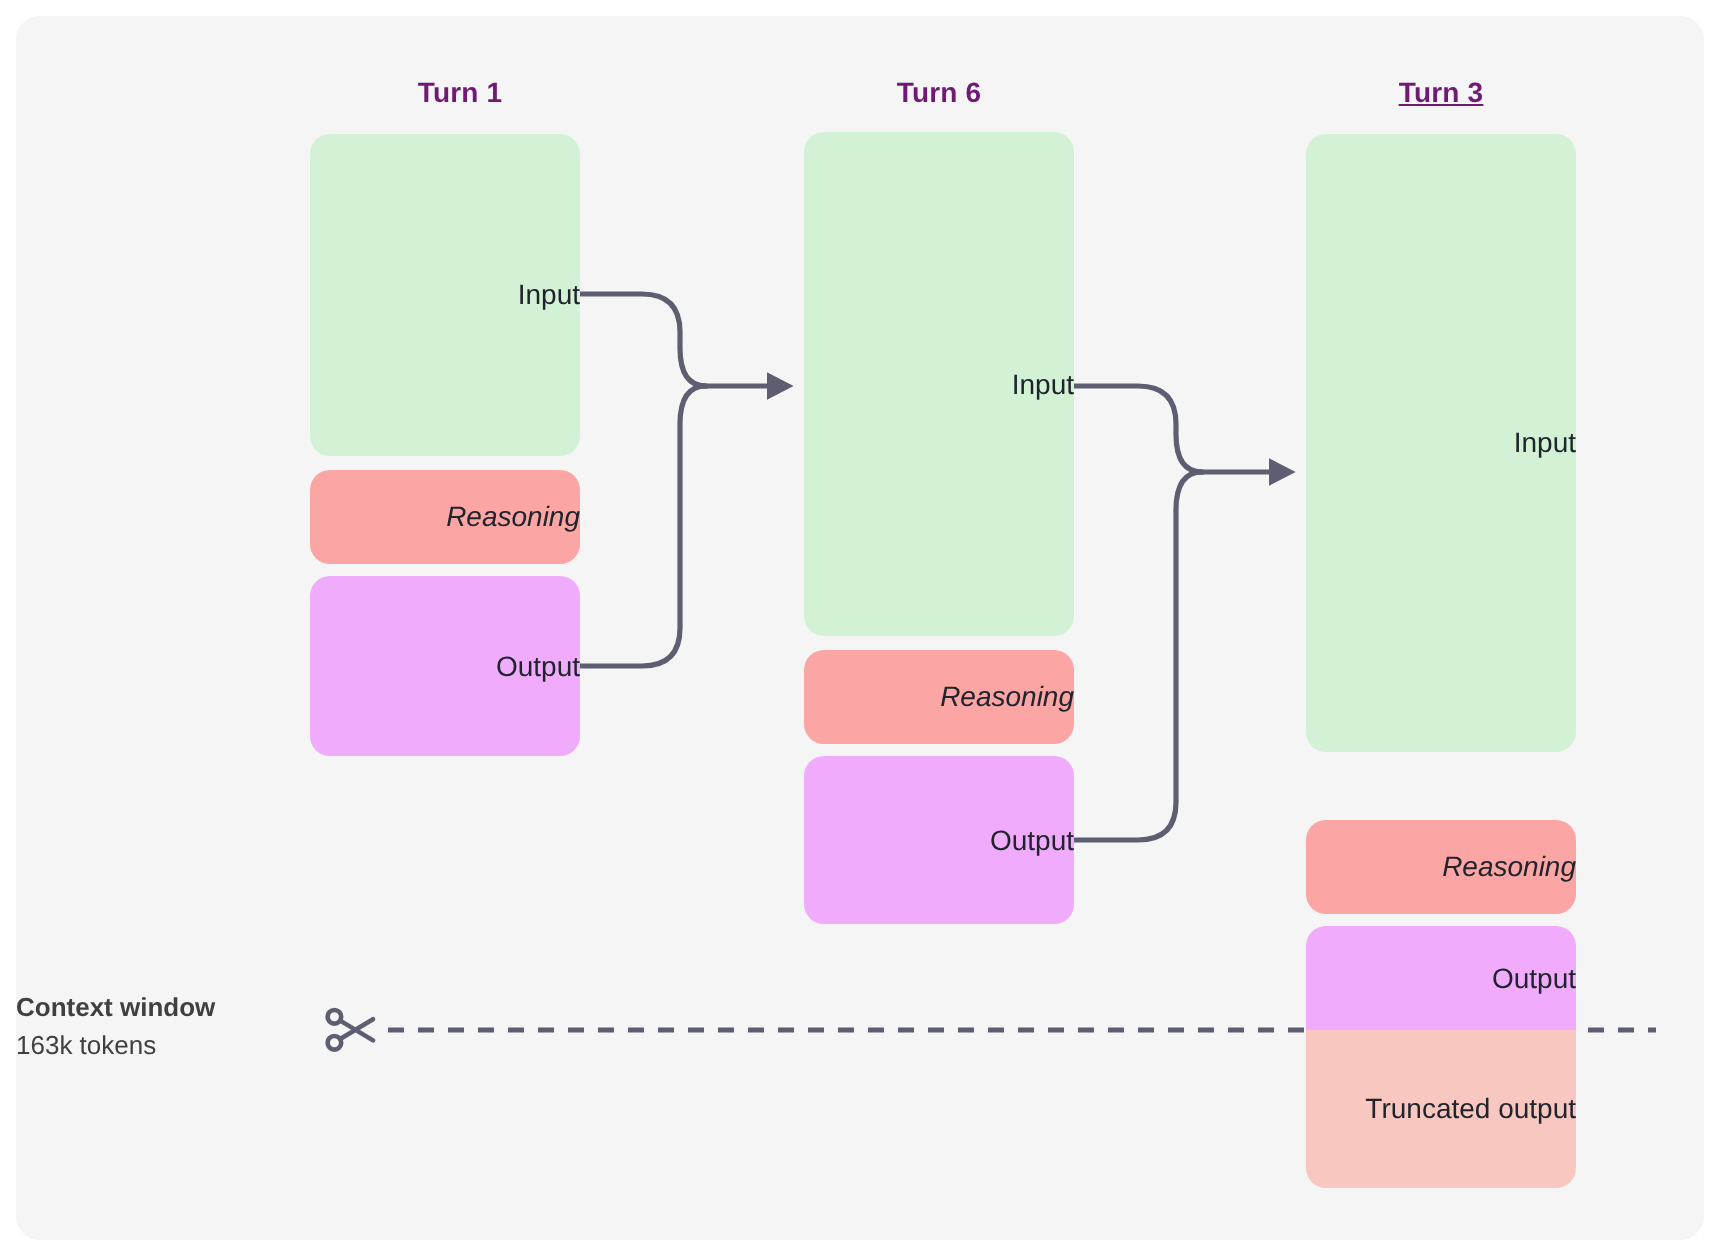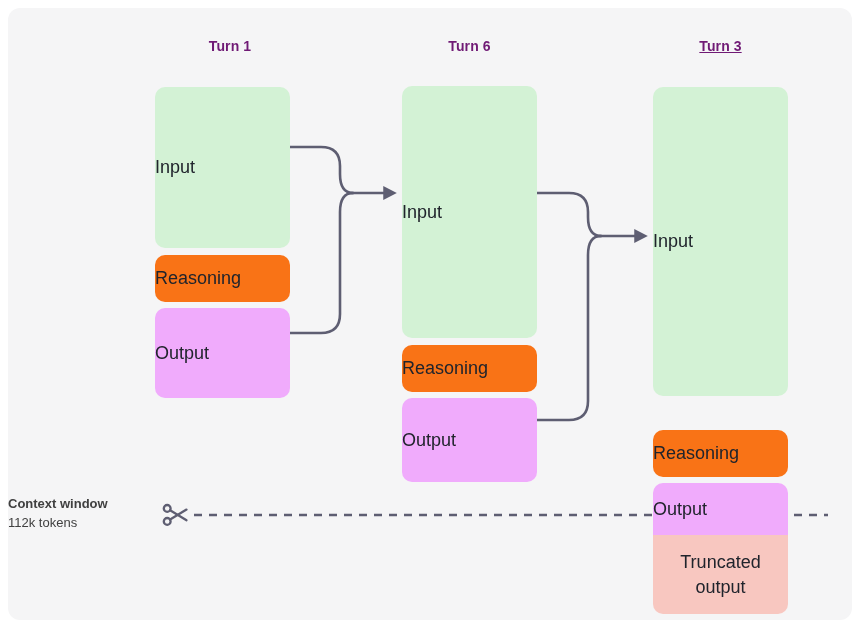--- a/index.html
+++ b/index.html
@@ -30,30 +30,29 @@
     color: #701a75;
     text-align: center;
     letter-spacing: 0.1px;
     white-space: nowrap;
   }
   .block {
     position: absolute;
     border-radius: 10px;
     display: flex;
     align-items: center;
-    justify-content: flex-start;
+    justify-content: flex-end;
     text-align: center;
-    font-size: 18px;
+    font-size: 14px;
     color: #20242c;
     line-height: 1.35;
     box-sizing: border-box;
-    margin-top: 20px;
   }
   .block.green  { background: #d3f2d5; }
-  .block.gray   { background: #f97316; }
+  .block.gray   { background: #fca5a5; font-style: italic; }
   .block.blue   { background: #f0abfc; }
   .block.red    { background: #f8c7c0; }
   .block.flat-bottom { border-bottom-left-radius: 0; border-bottom-right-radius: 0; }
   .block.flat-top    { border-top-left-radius: 0; border-top-right-radius: 0; }
 
   #connectors {
     position: absolute;
     left: 0;
     top: 0;
     width: 844px;
@@ -144,21 +143,21 @@
   <div class="block blue flat-bottom" style="left:645px; top:455px; width:135px; height:52px;">
     <span>Output</span>
   </div>
 
   <div class="block red flat-top" style="left:645px; top:507px; width:135px; height:79px;">
     <span>Truncated output</span>
   </div>
 
   <div class="ctx-label" style="left:0px; top:487px; width:143px;">
     <span>Context window</span>
-    <span class="sub">112k tokens</span>
+    <span class="sub">163k tokens</span>
   </div>
 
   <svg id="scissors" style="left:153px; top:493px;" width="30" height="28" viewBox="0 0 30 28" xmlns="http://www.w3.org/2000/svg">
     <g stroke="#5e5e72" fill="none" stroke-width="2.3" stroke-linecap="round">
       <circle cx="6.2" cy="7.4" r="3.4"></circle>
       <circle cx="6.2" cy="20.4" r="3.4"></circle>
       <line x1="9.1" y1="9.3" x2="25.5" y2="19.2"></line>
       <line x1="9.1" y1="18.5" x2="25.5" y2="8.6"></line>
     </g>
   </svg>

